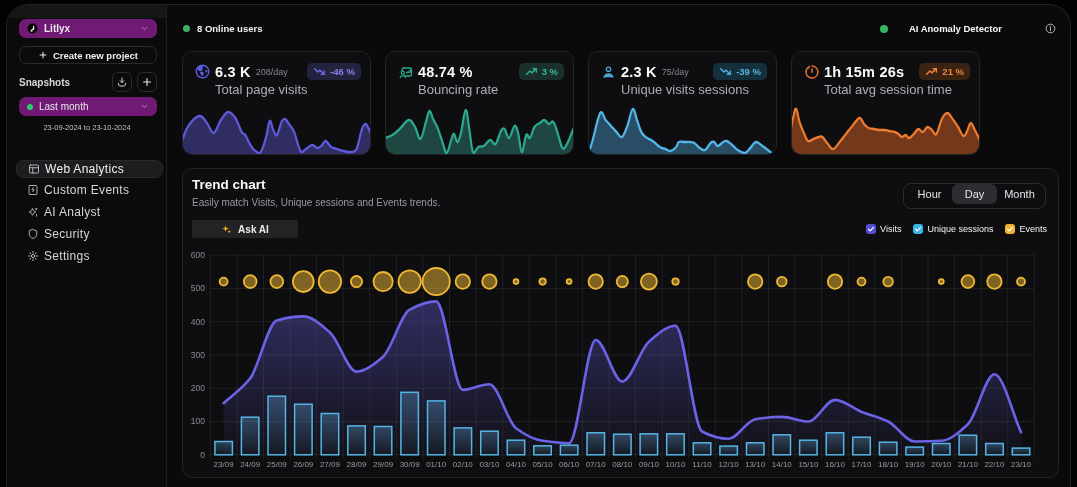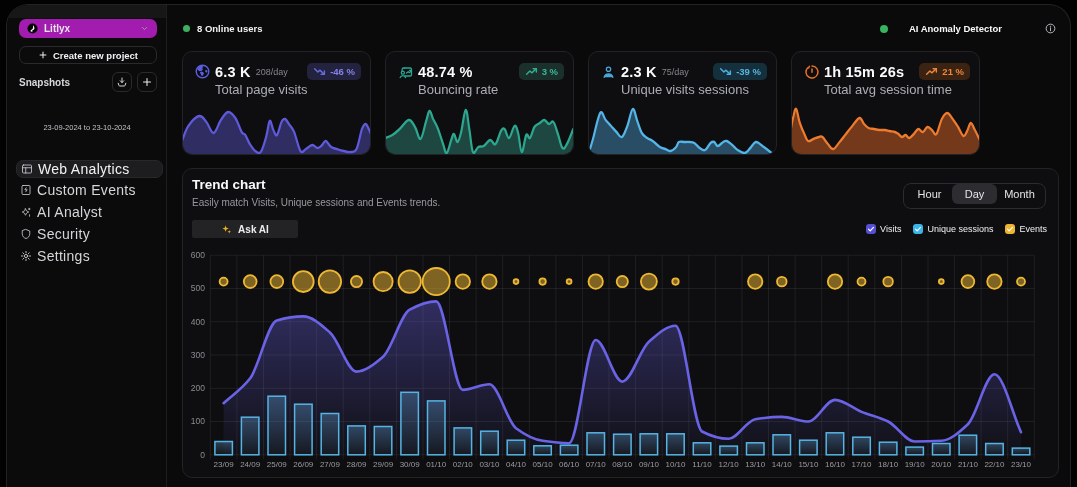--- a/index.html
+++ b/index.html
@@ -4,36 +4,36 @@
 * { margin:0; padding:0; box-sizing:border-box; }
 html,body { width:1077px; height:487px; background:#020203; overflow:hidden;
   font-family:"Liberation Sans", sans-serif; }
 .app { position:absolute; left:6px; top:4px; width:1065px; height:483px;
   background:#0a0a0b; border:1px solid #232325; border-bottom:none;
   border-radius:22px 22px 0 0; overflow:hidden; }
 .side { position:absolute; left:0; top:0; width:160px; height:100%;
   background:#0b0b0c; border-right:1px solid #1e1e20; }
 .side .band { position:absolute; left:0; top:0; width:100%; height:13px;
   background:#171718; border-radius:20px 0 0 0; }
-.sel { position:absolute; left:12px; width:138px; height:19px; background:#a21caf;
+.sel { position:absolute; left:12px; width:138px; height:19px; background:#701a75;
   border-radius:7px; display:flex; align-items:center; padding:0 8px; gap:6px; }
 .sel .txt { color:#e6e6ea; font-size:10px; font-weight:bold; flex:1; }
 .btn-create { position:absolute; left:12px; top:41px; width:138px; height:18px;
   border:1px solid #2a2a2d; border-radius:7px; color:#f0f0f3; font-size:9.5px;
   font-weight:bold; display:flex; align-items:center; justify-content:center; gap:5px; }
 .snaplbl { position:absolute; left:12px; top:72px; color:#d8d8dc; font-size:10px;
   font-weight:bold; }
 .sbtn { position:absolute; top:67px; width:20px; height:20px; border:1px solid #2a2a2d;
   border-radius:6px; display:flex; align-items:center; justify-content:center; }
 .dater { position:absolute; left:0; top:118px; width:160px; text-align:center;
   color:#c2c2c8; font-size:7.5px; }
 .gdot { width:6px; height:6px; border-radius:50%; background:#2ecc68; }
 .mitem { position:absolute; left:9px; width:147px; height:18px; border-radius:7px;
-  display:flex; align-items:center; gap:5px; padding:0 4px; color:#d6d6da;
-  font-size:14px; letter-spacing:0.3px; }
+  display:flex; align-items:center; gap:5px; padding:0 11px; color:#d6d6da;
+  font-size:12px; letter-spacing:0.3px; }
 .mitem.active { background:#1d1d20; border:1px solid #28282b; color:#f2f2f5; }
 .main { position:absolute; left:160px; top:0; right:0; bottom:0; }
 .online { position:absolute; left:16px; top:18px; display:flex; align-items:center;
   gap:7px; color:#f2f2f4; font-size:9.5px; font-weight:bold; }
 .online .d { width:7px; height:7px; border-radius:50%; background:#3fae63; }
 .anom { position:absolute; right:14px; top:18px; display:flex; align-items:center;
   gap:21px; color:#fafafc; font-size:9.5px; font-weight:bold; }
 .anom .d { width:8px; height:8px; border-radius:50%; background:#36b45f; }
 .cards { position:absolute; left:15px; top:46px; width:798px; height:104px;
   display:flex; gap:14px; }
@@ -93,20 +93,27 @@
     <div class="sbtn" style="left:105px">
         <svg width="12" height="12" viewBox="0 0 24 24" fill="none" stroke="#e2e2e6" stroke-width="1.9" stroke-linecap="round" stroke-linejoin="round">
           <path d="M12 4v9"></path>
           <path d="M8.5 9.5L12 13l3.5-3.5"></path>
           <path d="M4.5 14.5l1.2 4a2 2 0 0 0 1.9 1.5h8.8a2 2 0 0 0 1.9-1.5l1.2-4"></path>
         </svg>
       </div>
     <div class="sbtn" style="left:130px">
         <svg width="12" height="12" viewBox="0 0 24 24" fill="none" stroke="#ececf0" stroke-width="2.1" stroke-linecap="round">
           <path d="M12 5v14M5 12h14"></path>
+        </svg>
+      </div>
+    <div class="sel" style="top:92px">
+        <span class="gdot"></span>
+        <span class="txt" style="font-weight:normal">Last month</span>
+        <svg width="9" height="9" viewBox="0 0 24 24" fill="none" stroke="#9a9aa2" stroke-width="2.6" stroke-linecap="round" stroke-linejoin="round">
+          <path d="M6 9l6 6 6-6"></path>
         </svg>
       </div>
     <div class="dater">23-09-2024 to 23-10-2024</div>
     <div class="mitem active" style="top:154.6px">
         <svg width="12" height="12" viewBox="0 0 24 24" fill="none" stroke="#c9c9cf" stroke-width="1.7" stroke-linecap="round" stroke-linejoin="round">
           <rect x="3" y="4" width="18" height="16" rx="2"></rect>
           <path d="M3 9.5h18M9.5 9.5V20"></path>
         </svg>
         <span>Web Analytics</span>
       </div>

